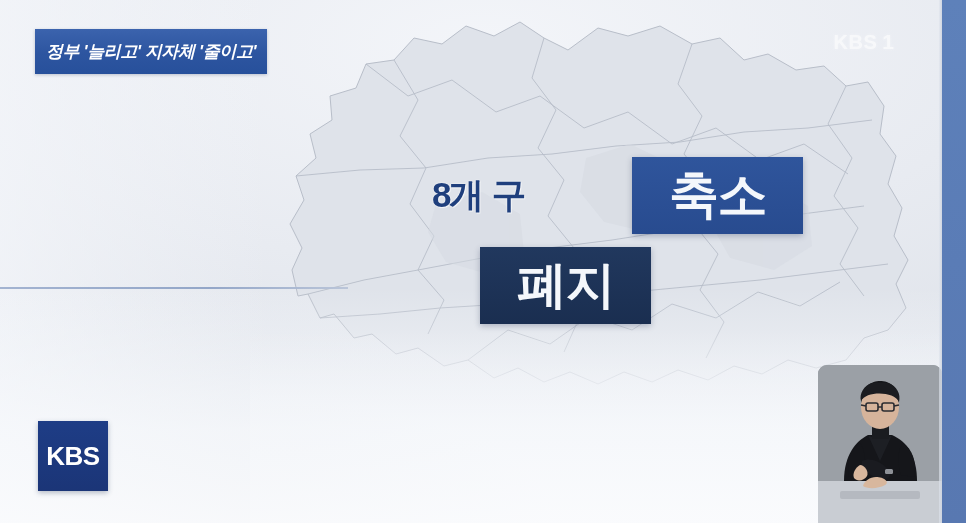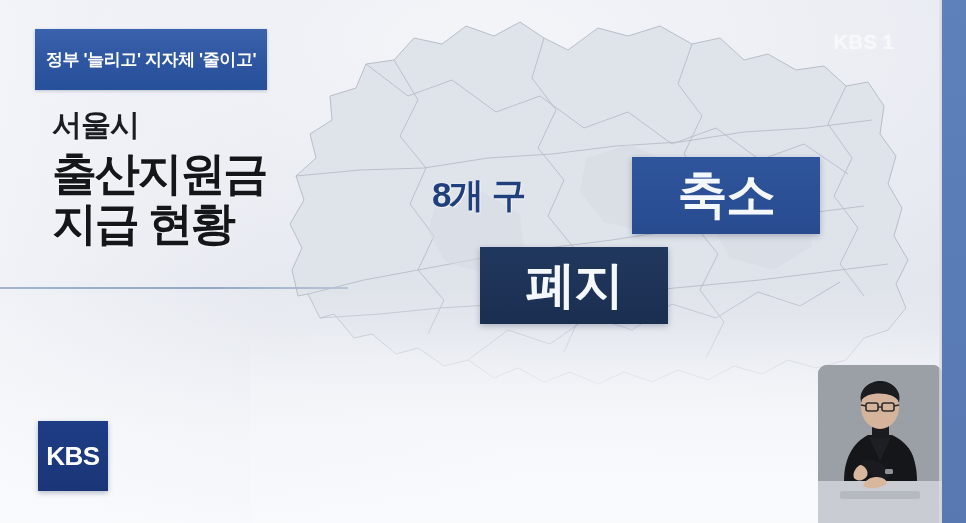--- a/index.html
+++ b/index.html
@@ -57,28 +57,29 @@
     pointer-events: none;
   }
 
   
   .headline {
     position: absolute;
     left: 35px; top: 29px;
     height: 29px;
     display: flex;
     align-items: center;
-    padding: 16px 11px;
+    padding: 8px 11px;
     background: linear-gradient(to bottom, #3b63ad 0%, #2d55a0 55%, #27509b 100%);
     color: #ffffff;
     font-size: 17px;
     font-weight: bold;
     letter-spacing: -0.4px;
     white-space: nowrap;
     box-shadow: 0 1px 3px rgba(30,48,85,0.25);
+    font-style: italic;
   }
 
   
   .title-block {
     position: absolute;
     left: 52px; top: 108px;
     width: 330px;
   }
   .title-sub {
     font-size: 30px;
@@ -122,21 +123,21 @@
     text-shadow:
       0 0 2px rgba(255,255,255,0.85),
       1px 1px 0 rgba(255,255,255,0.55);
     min-width: 200px;
   }
   .stat-count .unit { margin-left: 10px; }
   .stat-tag {
     display: flex;
     align-items: center;
     justify-content: center;
-    width: 188px;
+    width: 171px;
     height: 77px;
     color: #f4f7fb;
     font-size: 50px;
     font-weight: bold;
     letter-spacing: -1.5px;
     box-shadow: 0 2px 6px rgba(25,40,75,0.28);
   }
   .stat-tag.reduce { background: linear-gradient(to bottom, #2f559c 0%, #284b8f 100%); }
   .stat-tag.abolish { background: linear-gradient(to bottom, #21385e 0%, #1a2e50 100%); margin-left: 48px; }
 
@@ -245,25 +246,20 @@
         <path d="M168 196 L214 184 L252 206 L256 244 L220 266 L178 254 L160 224 Z"></path>
       </g>
     </svg>
   </div>
   <div class="map-fade"></div>
   <div class="bg-soft-shadow"></div>
   <div class="bg-vignette"></div>
 
   <div class="headline">정부 '늘리고' 지자체 '줄이고'</div>
 
-  <div class="title-block">
-    <div class="title-sub">서울시</div>
-    <div class="title-main-1">출산지원금</div>
-    <div class="title-main-2">지급 현황</div>
-  </div>
   <div class="title-rule"></div>
 
   <div class="stats">
 
     <div class="stat-row">
       <div class="stat-count">
         <span>8개</span><span class="unit">구</span>
       </div>
       <div class="stat-tag reduce">축소</div>
     </div>

